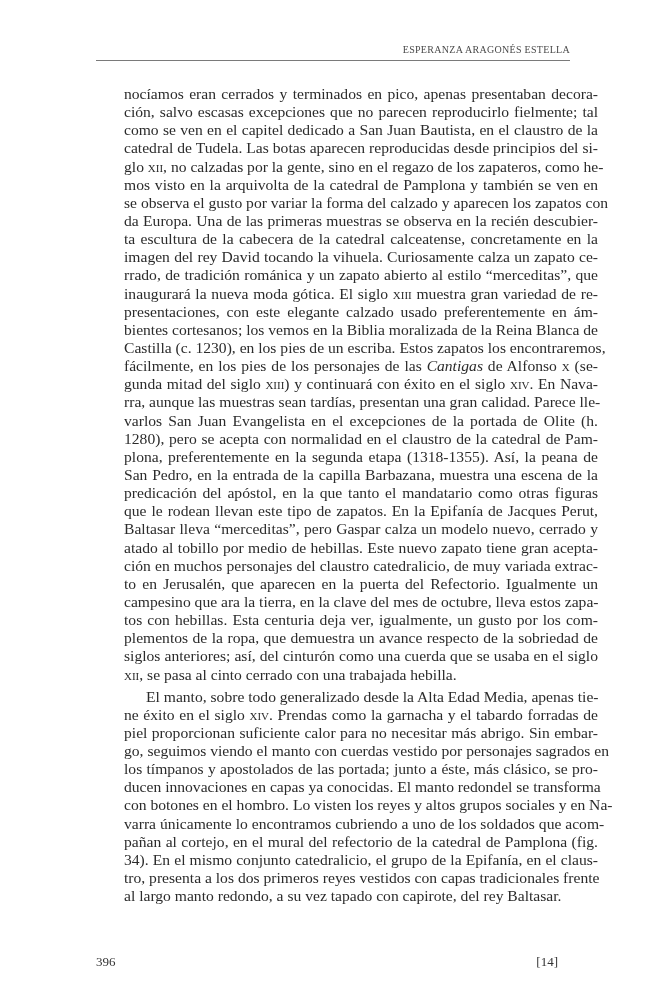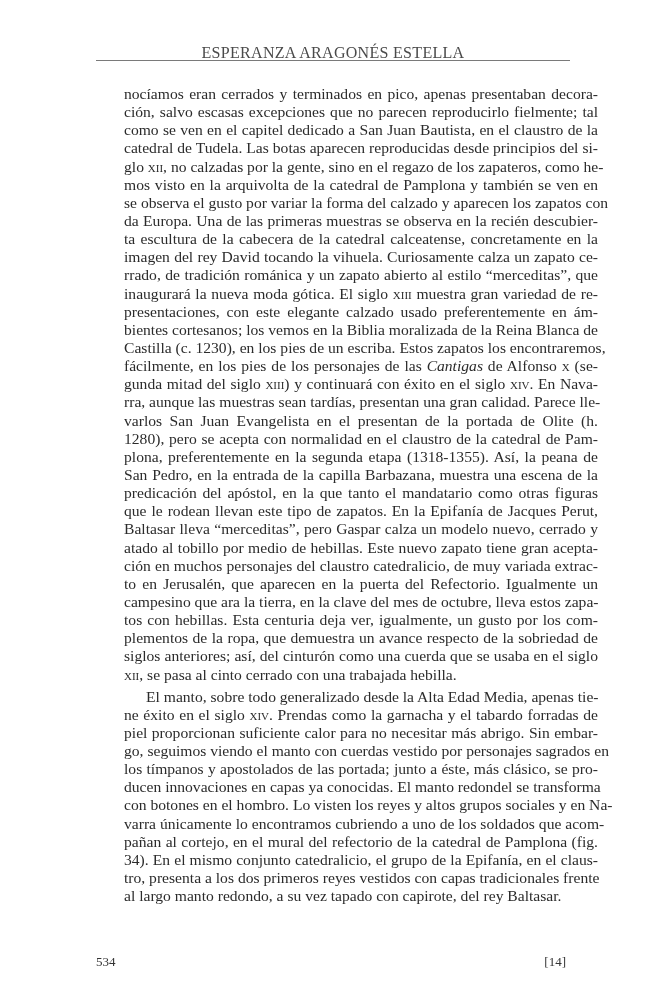--- a/index.html
+++ b/index.html
@@ -10,22 +10,22 @@
     position: relative;
     overflow: hidden;
     font-family: "Liberation Serif", "DejaVu Serif", serif;
     color: #2b2b2b;
   }
   .running-head {
     position: absolute;
     left: 96px;
     width: 474px;
     top: 44px;
-    text-align: center;
-    font-size: 16px;
+    text-align: right;
+    font-size: 10px;
     letter-spacing: 0.3px;
     color: #4a4a4a;
   }
   .head-rule {
     position: absolute;
     left: 96px;
     width: 474px;
     top: 60px;
     height: 0;
     border-top: 1px solid #7a7a7a;
@@ -55,21 +55,21 @@
   .sc { font-variant: small-caps; }
   .footer {
     position: absolute;
     top: 954px;
     left: 96px;
     width: 474px;
     font-size: 13px;
     color: #333;
   }
   .folio-left { position: absolute; left: 0; }
-  .folio-right { position: absolute; right: 4px; }
+  .folio-right { position: absolute; right: 12px; }
 </style>
 </head>
 <body>
 
 <div class="running-head">ESPERANZA ARAGONÉS ESTELLA</div>
 <div class="head-rule"></div>
 
 <div class="body-text">
   <div id="para-0">
       <span class="line">nocíamos eran cerrados y terminados en pico, apenas presentaban decora-</span>
@@ -83,21 +83,21 @@
       <span class="line">ta escultura de la cabecera de la catedral calceatense, concretamente en la</span>
       <span class="line">imagen del rey David tocando la vihuela. Curiosamente calza un zapato ce-</span>
       <span class="line">rrado, de tradición románica y un zapato abierto al estilo “merceditas”, que</span>
       <span class="line">inaugurará la nueva moda gótica. El siglo <span class="sc">xiii</span> muestra gran variedad de re-</span>
       <span class="line">presentaciones, con este elegante calzado usado preferentemente en ám-</span>
       <span class="line">bientes cortesanos; los vemos en la Biblia moralizada de la Reina Blanca de</span>
       <span class="line">Castilla (c. 1230), en los pies de un escriba. Estos zapatos los encontraremos,</span>
       <span class="line">fácilmente, en los pies de los personajes de las <i>Cantigas</i> de Alfonso <span class="sc">x</span> (se-</span>
       <span class="line">gunda mitad del siglo <span class="sc">xiii</span>) y continuará con éxito en el siglo <span class="sc">xiv</span>. En Nava-</span>
       <span class="line">rra, aunque las muestras sean tardías, presentan una gran calidad. Parece lle-</span>
-      <span class="line">varlos San Juan Evangelista en el presentan de la portada de Olite (h.</span>
+      <span class="line">varlos San Juan Evangelista en el excepciones de la portada de Olite (h.</span>
       <span class="line">1280), pero se acepta con normalidad en el claustro de la catedral de Pam-</span>
       <span class="line">plona, preferentemente en la segunda etapa (1318-1355). Así, la peana de</span>
       <span class="line">San Pedro, en la entrada de la capilla Barbazana, muestra una escena de la</span>
       <span class="line">predicación del apóstol, en la que tanto el mandatario como otras figuras</span>
       <span class="line">que le rodean llevan este tipo de zapatos. En la Epifanía de Jacques Perut,</span>
       <span class="line">Baltasar lleva “merceditas”, pero Gaspar calza un modelo nuevo, cerrado y</span>
       <span class="line">atado al tobillo por medio de hebillas. Este nuevo zapato tiene gran acepta-</span>
       <span class="line">ción en muchos personajes del claustro catedralicio, de muy variada extrac-</span>
       <span class="line">to en Jerusalén, que aparecen en la puerta del Refectorio. Igualmente un</span>
       <span class="line">campesino que ara la tierra, en la clave del mes de octubre, lleva estos zapa-</span>
@@ -117,15 +117,15 @@
       <span class="line">con botones en el hombro. Lo visten los reyes y altos grupos sociales y en Na-</span>
       <span class="line">varra únicamente lo encontramos cubriendo a uno de los soldados que acom-</span>
       <span class="line">pañan al cortejo, en el mural del refectorio de la catedral de Pamplona (fig.</span>
       <span class="line">34). En el mismo conjunto catedralicio, el grupo de la Epifanía, en el claus-</span>
       <span class="line">tro, presenta a los dos primeros reyes vestidos con capas tradicionales frente</span>
       <span class="line last">al largo manto redondo, a su vez tapado con capirote, del rey Baltasar.</span>
     </div>
 </div>
 
 <div class="footer">
-  <span class="folio-left">534</span>
+  <span class="folio-left">396</span>
   <span class="folio-right">[14]</span>
 </div>
 
 </body></html>

